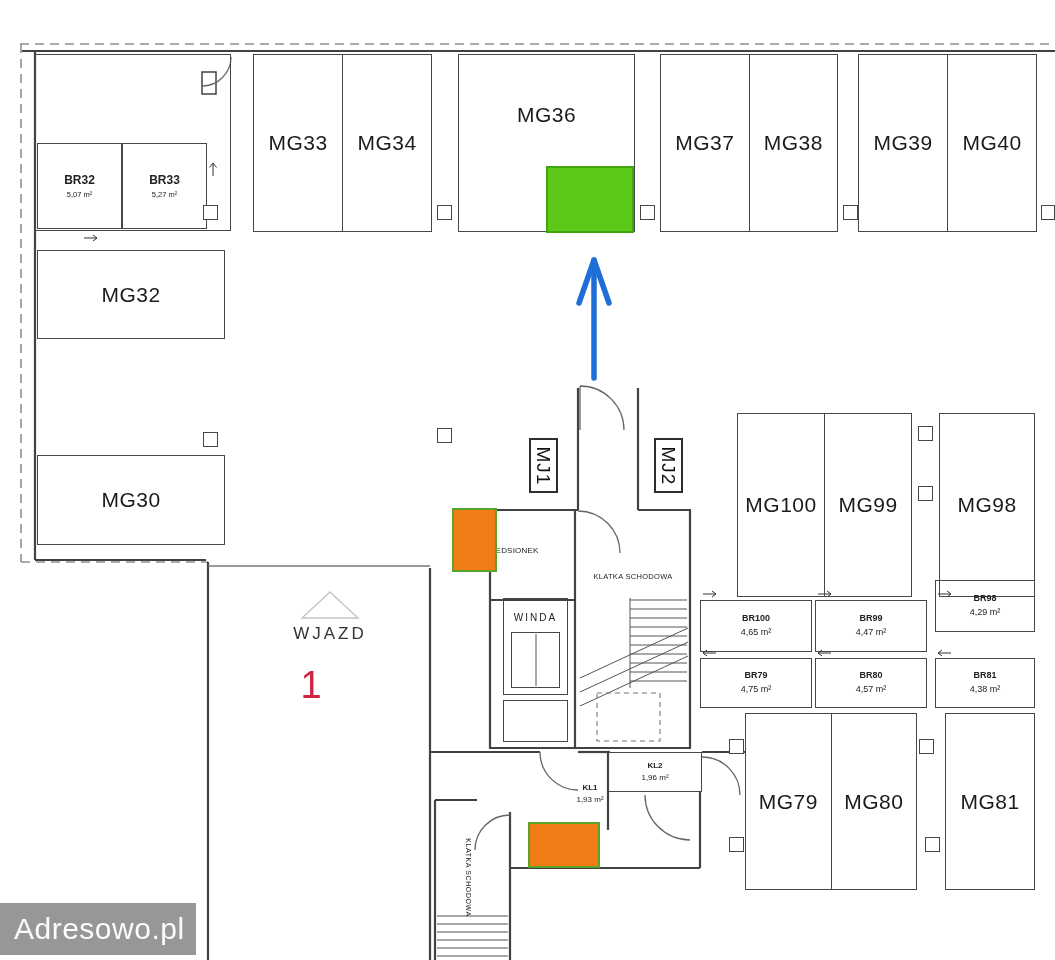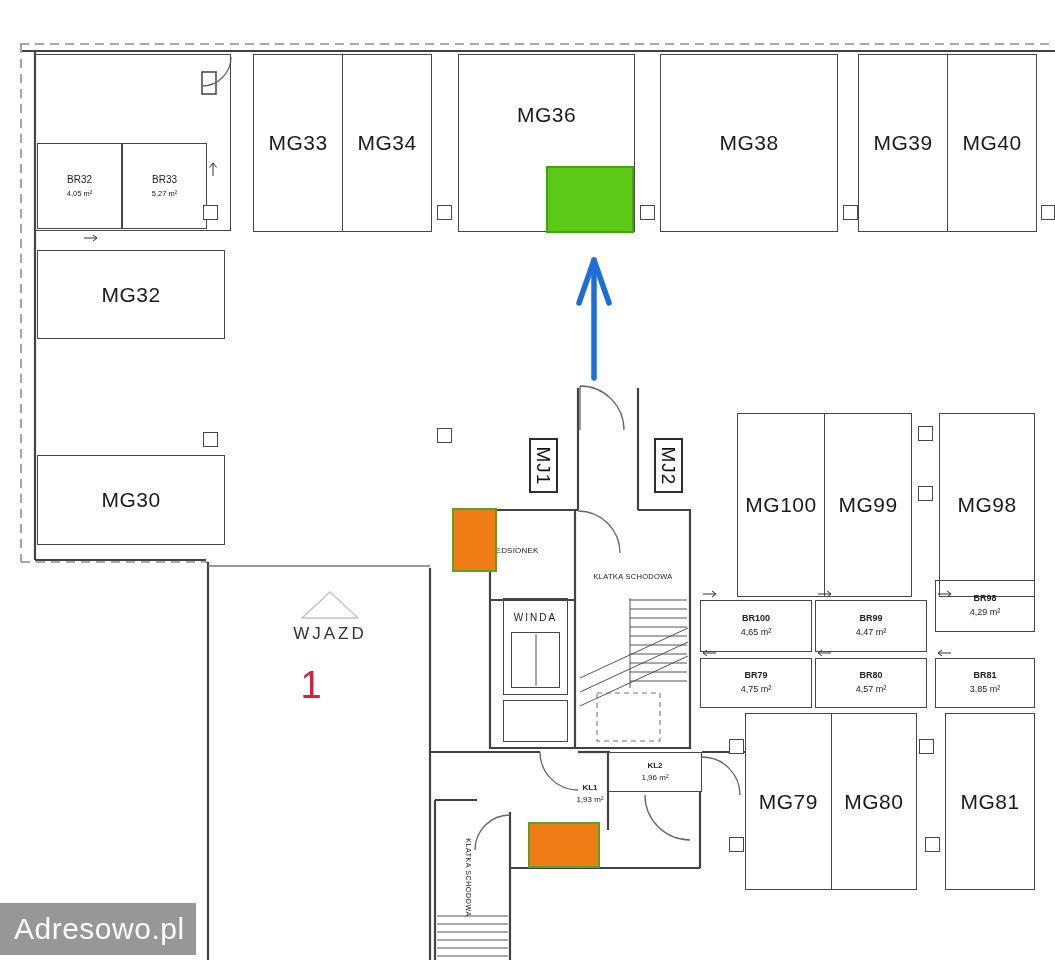--- a/index.html
+++ b/index.html
@@ -11,21 +11,21 @@
   svg.overlay { position:absolute; left:0; top:0; z-index:1; }
   .room { position:absolute; border:1.6px solid #474747; background:transparent; z-index:2; }
   .block { display:flex; }
   .stall { flex:1; display:flex; align-items:center; justify-content:center; }
   .stall + .stall { border-left:1.5px solid #474747; }
   .mg-label { font-size:21px; letter-spacing:.5px; color:#1b1b1b; white-space:nowrap; }
   .center-flex { display:flex; align-items:center; justify-content:center; }
   .two-line { display:flex; flex-direction:column; align-items:center; justify-content:center; text-align:center; line-height:1.55; }
   .br-id   { font-size:9px; font-weight:700; color:#222; }
   .br-area { font-size:9px; color:#222; }
-  .brs-id   { font-size:10px; font-weight:400; color:#222; }
+  .brs-id   { font-size:12px; font-weight:700; color:#222; }
   .brs-area { font-size:7.5px; color:#222; }
   .kl-id   { font-size:8px; font-weight:700; color:#222;text-align:center; }
   .kl-area { font-size:8px; color:#222; }
   .pillar { position:absolute; width:15px; height:15px; background:#fff; border:1.6px solid #474747; z-index:3; }
   .hl-green  { position:absolute; background:#5cc818; border:2px solid #43a50c; z-index:4; }
   .hl-orange { position:absolute; background:#f07c15; border:2px solid #5aa32a; z-index:6; }
   .mj { position:absolute; border:2px solid #2e2e2e; display:flex; align-items:center; justify-content:center; z-index:2; background:#fff; }
   .mj span { transform:rotate(90deg); font-size:19px; letter-spacing:1px; white-space:nowrap; color:#111; }
   .txt { position:absolute; z-index:5; }
   .vest-label { font-size:8px; letter-spacing:.2px; white-space:nowrap; color:#222; z-index:4; }
@@ -130,21 +130,21 @@
     <g stroke="#1e6ed8" stroke-width="5.5" stroke-linecap="round" fill="none">
       <path d="M594 378 V262"></path>
       <path d="M594 260 L579 303"></path>
       <path d="M594 260 L609 303"></path>
     </g>
   </svg>
 
   <div class="room" style="left:35px;top:54px;width:196px;height:177px"></div>
   <div class="room two-line" style="left:37px;top:143px;width:85px;height:86px">
     <span class="brs-id">BR32</span>
-    <span class="brs-area">4,05 m²</span>
+    <span class="brs-area">5,07 m²</span>
   </div>
   <div class="room two-line" style="left:122px;top:143px;width:85px;height:86px">
     <span class="brs-id">BR33</span>
     <span class="brs-area">5,27 m²</span>
   </div>
 
   <div class="room block" style="left:253px;top:54px;width:179px;height:178px">
     <div class="stall">
         <span class="mg-label">MG33</span>
       </div>
@@ -152,20 +152,23 @@
         <span class="mg-label">MG34</span>
       </div>
   </div>
   <div class="room block" style="left:458px;top:54px;width:177px;height:178px">
     <div class="stall">
         <span class="mg-label" style="position:relative;top:-28px">MG36</span>
       </div>
   </div>
   <div class="room block" style="left:660px;top:54px;width:178px;height:178px">
     <div class="stall">
+        <span class="mg-label">MG37</span>
+      </div>
+    <div class="stall">
         <span class="mg-label">MG38</span>
       </div>
   </div>
   <div class="room block" style="left:858px;top:54px;width:179px;height:178px">
     <div class="stall">
         <span class="mg-label">MG39</span>
       </div>
     <div class="stall">
         <span class="mg-label">MG40</span>
       </div>
@@ -207,21 +210,21 @@
   <div class="room two-line" style="left:700px;top:658px;width:112px;height:50px">
     <span class="br-id">BR79</span>
     <span class="br-area">4,75 m²</span>
   </div>
   <div class="room two-line" style="left:815px;top:658px;width:112px;height:50px">
     <span class="br-id">BR80</span>
     <span class="br-area">4,57 m²</span>
   </div>
   <div class="room two-line" style="left:935px;top:658px;width:100px;height:50px">
     <span class="br-id">BR81</span>
-    <span class="br-area">3,85 m²</span>
+    <span class="br-area">4,38 m²</span>
   </div>
 
   <div class="room block" style="left:745px;top:713px;width:172px;height:177px">
     <div class="stall">
         <span class="mg-label">MG79</span>
       </div>
     <div class="stall">
         <span class="mg-label">MG80</span>
       </div>
   </div>

